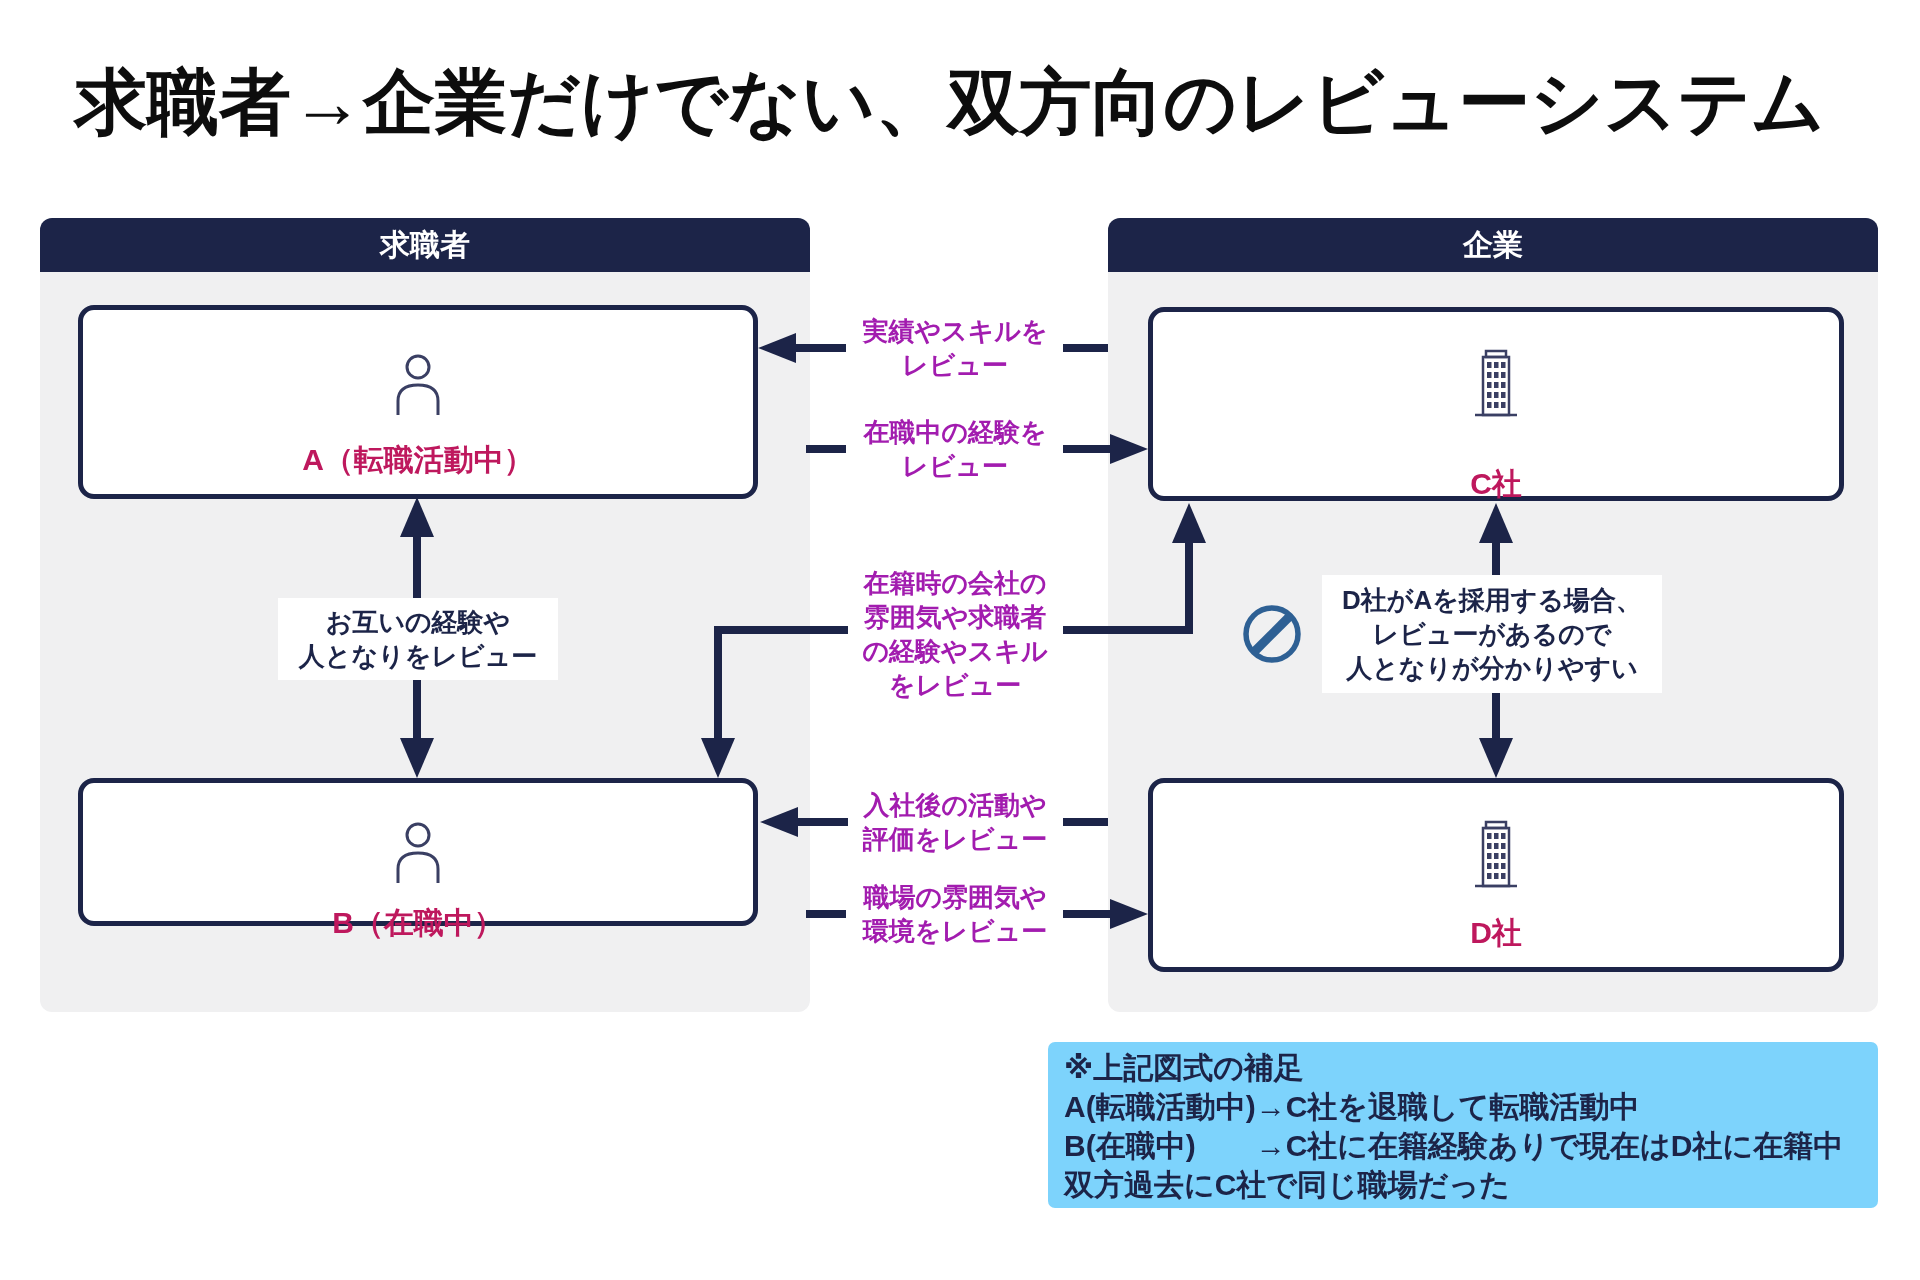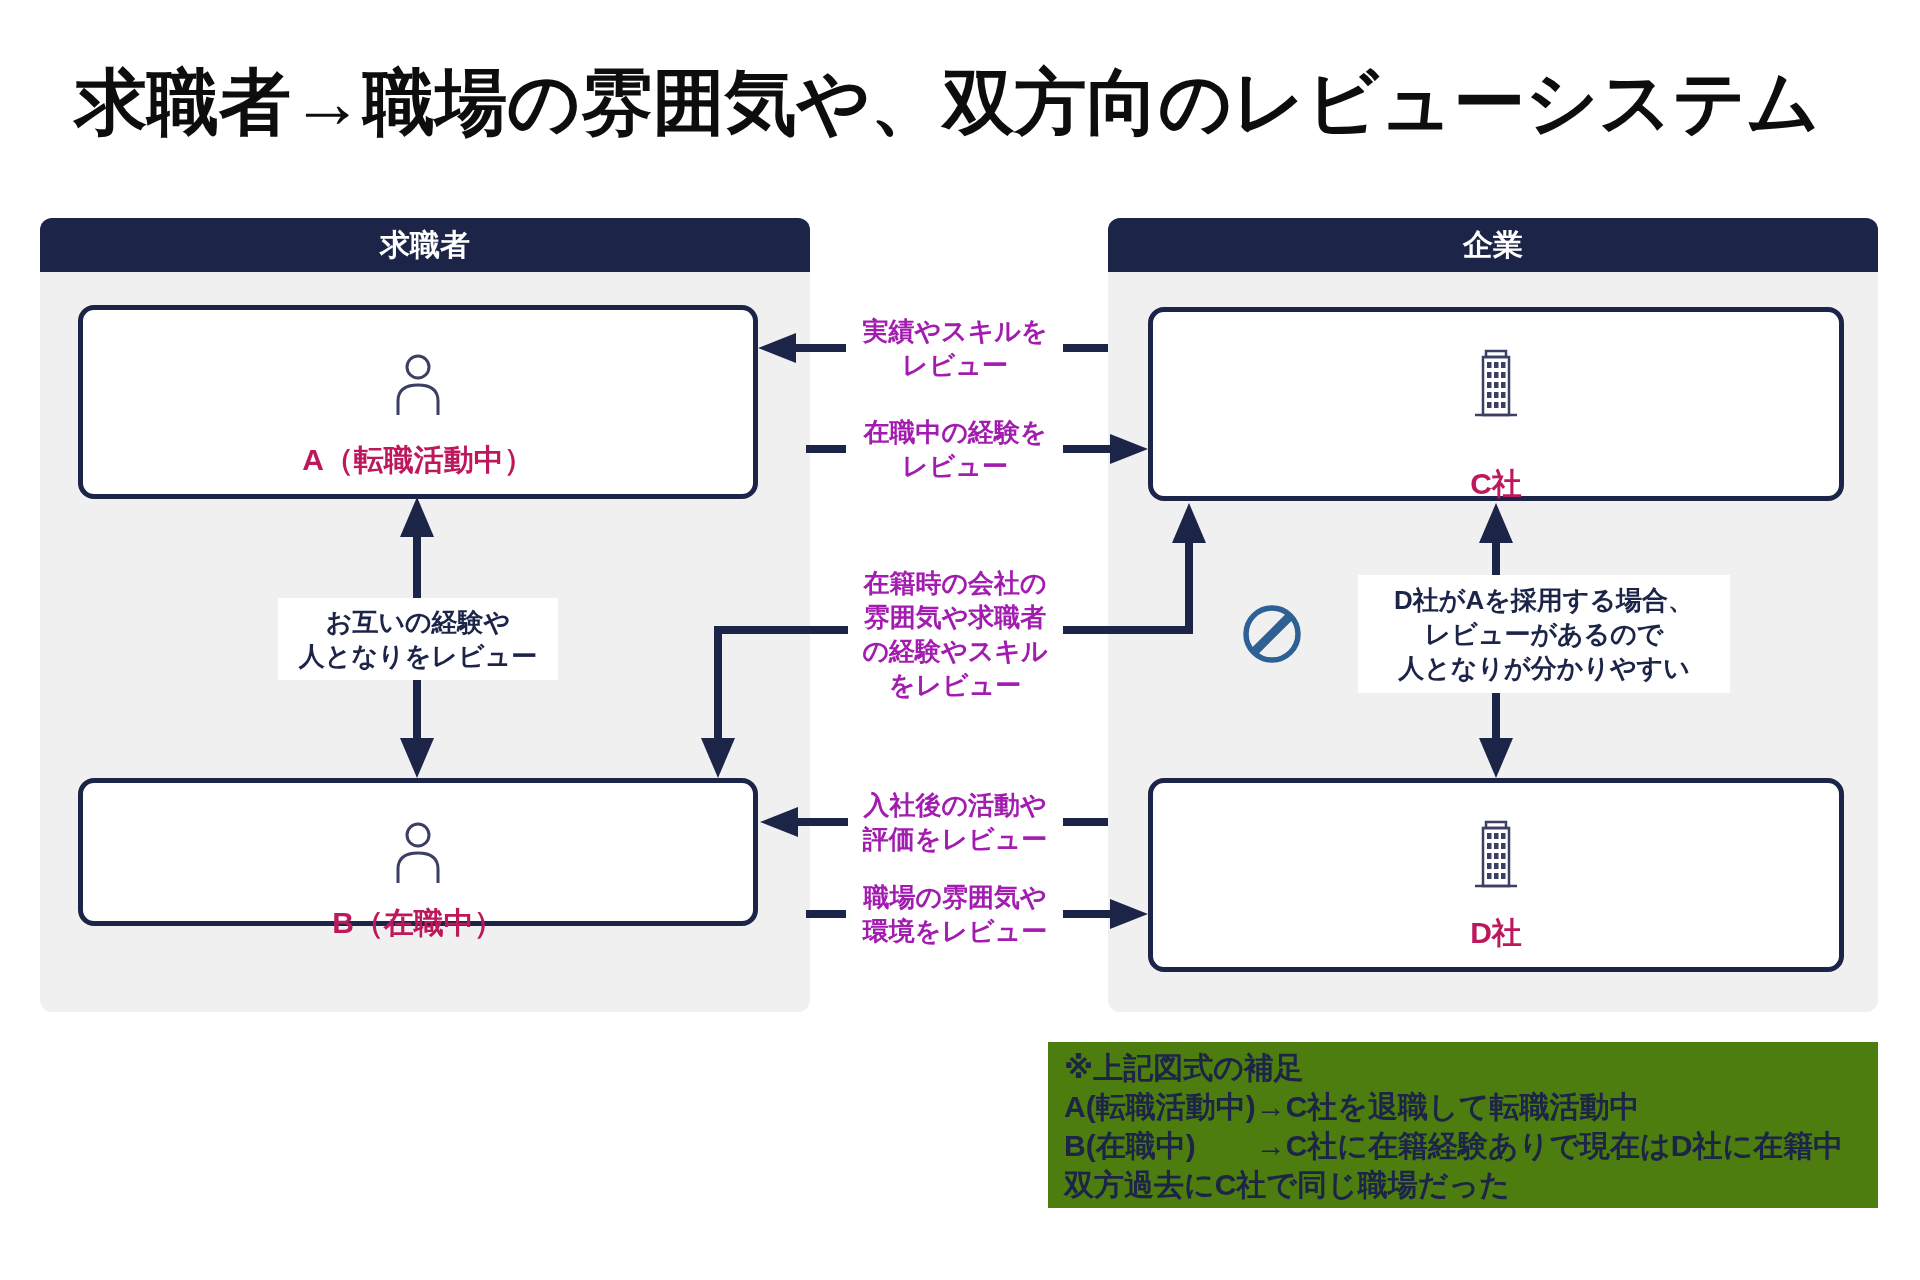--- a/index.html
+++ b/index.html
@@ -29,38 +29,38 @@
   .node .node-label{margin-top:20px;font-size:30px;font-weight:bold;color:#be185d;line-height:36px;}
   .box-a{left:78px;top:305px;width:680px;height:194px;}
   .box-b{left:78px;top:778px;width:680px;height:148px;}
   .box-c{left:1148px;top:307px;width:696px;height:194px;gap:22px;}
   .box-d{left:1148px;top:778px;width:696px;height:194px;}
   .float-label{
     position:absolute;background:#ffffff;z-index:4;display:flex;align-items:center;justify-content:center;
     font-size:26px;font-weight:bold;color:#1c2448;line-height:34px;text-align:center;white-space:pre-line;
   }
   .ab-label{left:278px;top:598px;width:280px;height:82px;}
-  .cd-label{left:1322px;top:575px;width:372px;height:118px;margin-left:36px;}
+  .cd-label{left:1322px;top:575px;width:340px;height:118px;}
   .conn-label{
     position:absolute;left:835px;width:240px;z-index:4;text-align:center;white-space:pre-line;
     font-size:26px;font-weight:bold;color:#a21caf;line-height:34px;
   }
   .conn1{top:314px;} .conn2{top:415px;} .conn3{top:566px;} .conn4{top:788px;} .conn5{top:880px;}
   .note{
-    position:absolute;left:1048px;top:1042px;width:830px;height:166px;background:#4d7c0f;z-index:4;
-    box-sizing:border-box;padding:6px 0 0 16px;
+    position:absolute;left:1048px;top:1042px;width:830px;height:166px;background:#7dd3fc;z-index:4;
+    box-sizing:border-box;padding:6px 0 0 16px;border-radius:7px;
   }
   .note-line{font-size:30px;font-weight:bold;color:#1c2448;line-height:39px;white-space:pre;}
 </style>
 </head>
 <body>
 
 <div id="stage">
 
-  <div class="title">求職者→職場の雰囲気や、双方向のレビューシステム</div>
+  <div class="title">求職者→企業だけでない、双方向のレビューシステム</div>
 
   <div class="panel left">
     <div class="panel-header">求職者</div>
   </div>
 
   <div class="panel right">
     <div class="panel-header">企業</div>
   </div>
 
   <svg id="arrows" width="1920" height="1280" viewBox="0 0 1920 1280">

